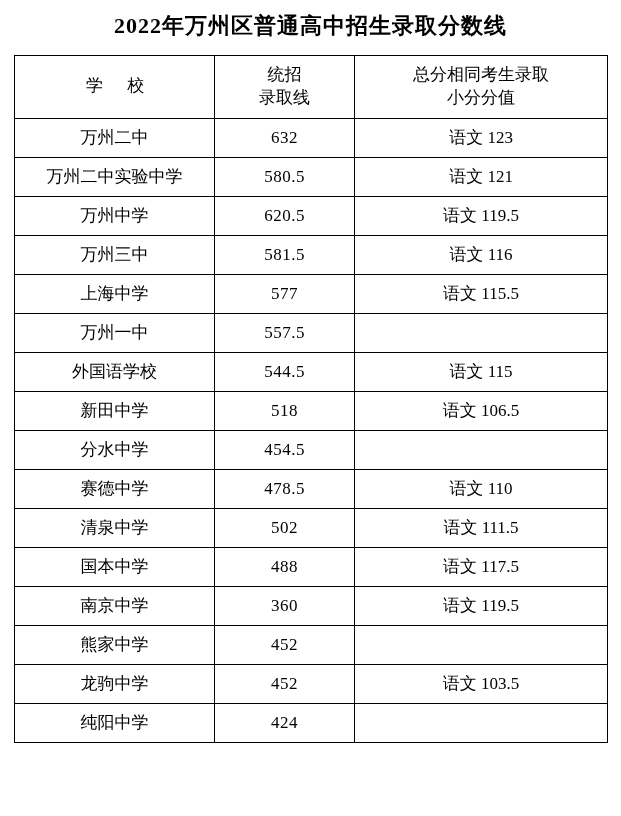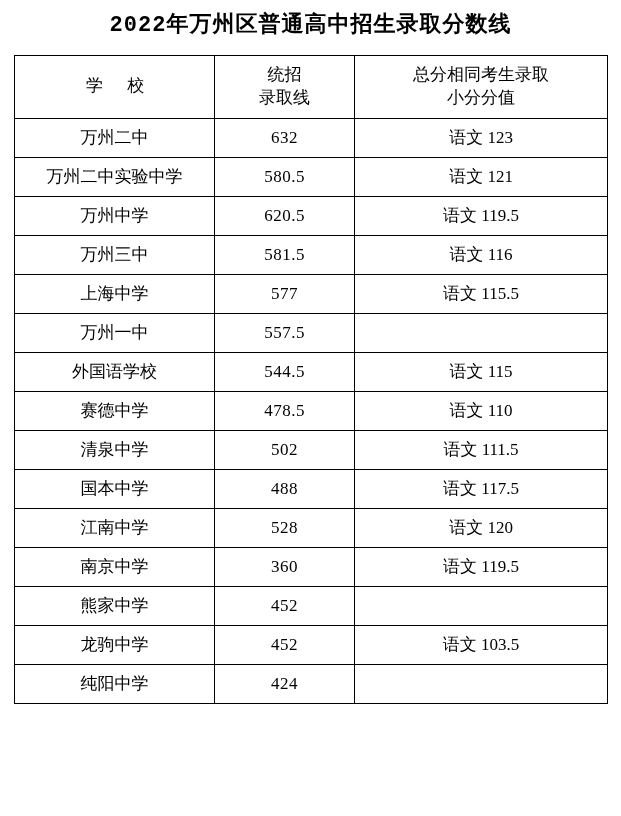--- a/index.html
+++ b/index.html
@@ -21,21 +21,21 @@
     box-sizing: border-box;
   }
   .doc-title {
     text-align: center;
     font-size: 22px;
     font-weight: bold;
     letter-spacing: 1px;
     padding-top: 12px;
     padding-bottom: 14px;
     line-height: 1.3;
-    font-family: Liberation Mono, monospace;
+    font-family: Liberation Serif, serif;
   }
   .table-wrap {
     padding: 0 14px;
   }
   table.score-table {
     border-collapse: collapse;
     width: 593px;
     table-layout: fixed;
   }
   table.score-table td, table.score-table th {
@@ -136,38 +136,43 @@
             <td class="school-cell">万州一中</td>
             <td class="num-cell">557.5</td>
             <td class="tie-cell"></td>
           </tr>
           <tr>
             <td class="school-cell">外国语学校</td>
             <td class="num-cell">544.5</td>
             <td class="tie-cell">语文 115</td>
           </tr>
           <tr>
+            <td class="school-cell">新田中学</td>
+            <td class="num-cell">518</td>
+            <td class="tie-cell">语文 106.5</td>
+          </tr>
+          <tr>
+            <td class="school-cell">分水中学</td>
+            <td class="num-cell">454.5</td>
+            <td class="tie-cell"></td>
+          </tr>
+          <tr>
             <td class="school-cell">赛德中学</td>
             <td class="num-cell">478.5</td>
             <td class="tie-cell">语文 110</td>
           </tr>
           <tr>
             <td class="school-cell">清泉中学</td>
             <td class="num-cell">502</td>
             <td class="tie-cell">语文 111.5</td>
           </tr>
           <tr>
             <td class="school-cell">国本中学</td>
             <td class="num-cell">488</td>
             <td class="tie-cell">语文 117.5</td>
-          </tr>
-          <tr>
-            <td class="school-cell">江南中学</td>
-            <td class="num-cell">528</td>
-            <td class="tie-cell">语文 120</td>
           </tr>
           <tr>
             <td class="school-cell">南京中学</td>
             <td class="num-cell">360</td>
             <td class="tie-cell">语文 119.5</td>
           </tr>
           <tr>
             <td class="school-cell">熊家中学</td>
             <td class="num-cell">452</td>
             <td class="tie-cell"></td>

